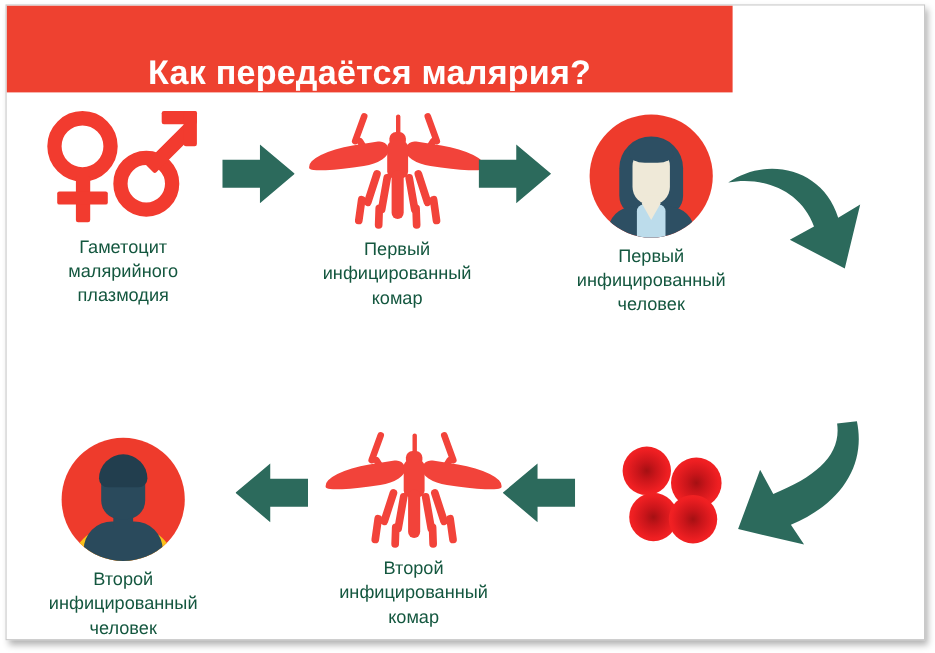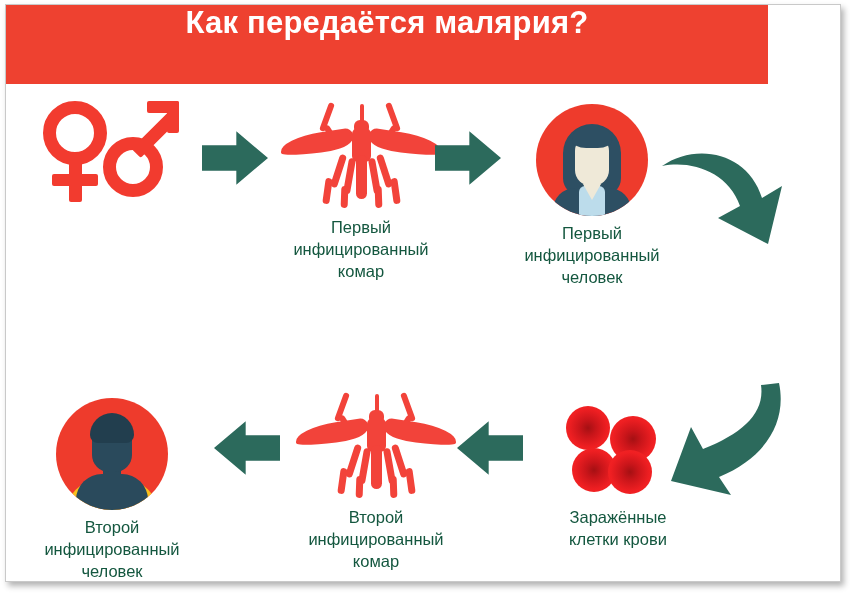--- a/index.html
+++ b/index.html
@@ -24,25 +24,25 @@
     border: 1px solid #c9c9c9;
     box-shadow: 3px 4px 6px rgba(0,0,0,0.30);
     box-sizing: border-box;
     overflow: hidden;
   }
 
   .title-banner {
     position: absolute;
     left: 0px;
     top: 0px;
-    width: 762px;
+    width: 660px;
     height: 79px;
     background: #ee4130;
     display: flex;
-    align-items: flex-start;
+    align-items: flex-end;
     justify-content: center;
   }
   .title-text {
     color: #ffffff;
     font-size: 31px;
     font-weight: bold;
     letter-spacing: 0.2px;
     white-space: nowrap;
   }
 
@@ -235,20 +235,23 @@
         <div class="sym-wrap">
           <div class="ring fem-ring"></div>
           <div class="bar fem-stem"></div>
           <div class="bar fem-cross"></div>
           <div class="ring mal-ring"></div>
           <div class="bar mal-shaft"></div>
           <div class="bar mal-head-a"></div>
           <div class="bar mal-head-b"></div>
         </div>
       </div>
+      <div class="caption">Гаметоцит
+малярийного
+плазмодия</div>
     </div>
 
     <div class="arrow-right" style="left:196px; top:45px;"></div>
 
     <div class="node" style="left:265px; top:8px; width:180px;">
       <div class="art" style="height:118px;">
         <div class="mos">
           <i class="mos-probo"></i>
           <div class="leg" style="left:38px; top:4px; width:6px; height:30px; transform:rotate(20deg);"></div>
           <div class="leg" style="left:43px; top:26px; width:6px; height:24px; transform:rotate(-32deg);"></div>
@@ -305,22 +308,20 @@
 
     <div class="node" style="left:522px; top:320px; width:180px;">
       <div class="art" style="height:96px;">
         <div class="cells">
           <div class="cell cell-a"></div>
           <div class="cell cell-b"></div>
           <div class="cell cell-c"></div>
           <div class="cell cell-d"></div>
         </div>
       </div>
-      <div class="caption">Заражённые
-клетки крови</div>
     </div>
 
     <div class="arrow-left" style="left:451px; top:335px;"></div>
 
     <div class="node" style="left:280px; top:298px; width:180px;">
       <div class="art" style="height:118px;">
         <div class="mos">
           <i class="mos-probo"></i>
           <div class="leg" style="left:38px; top:4px; width:6px; height:30px; transform:rotate(20deg);"></div>
           <div class="leg" style="left:43px; top:26px; width:6px; height:24px; transform:rotate(-32deg);"></div>

